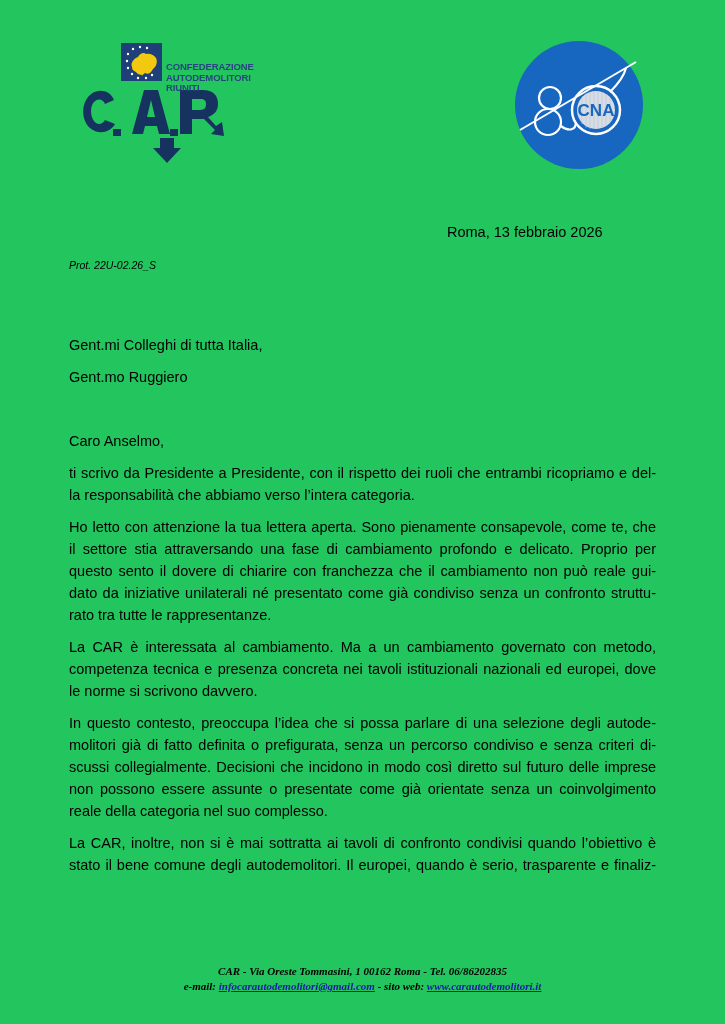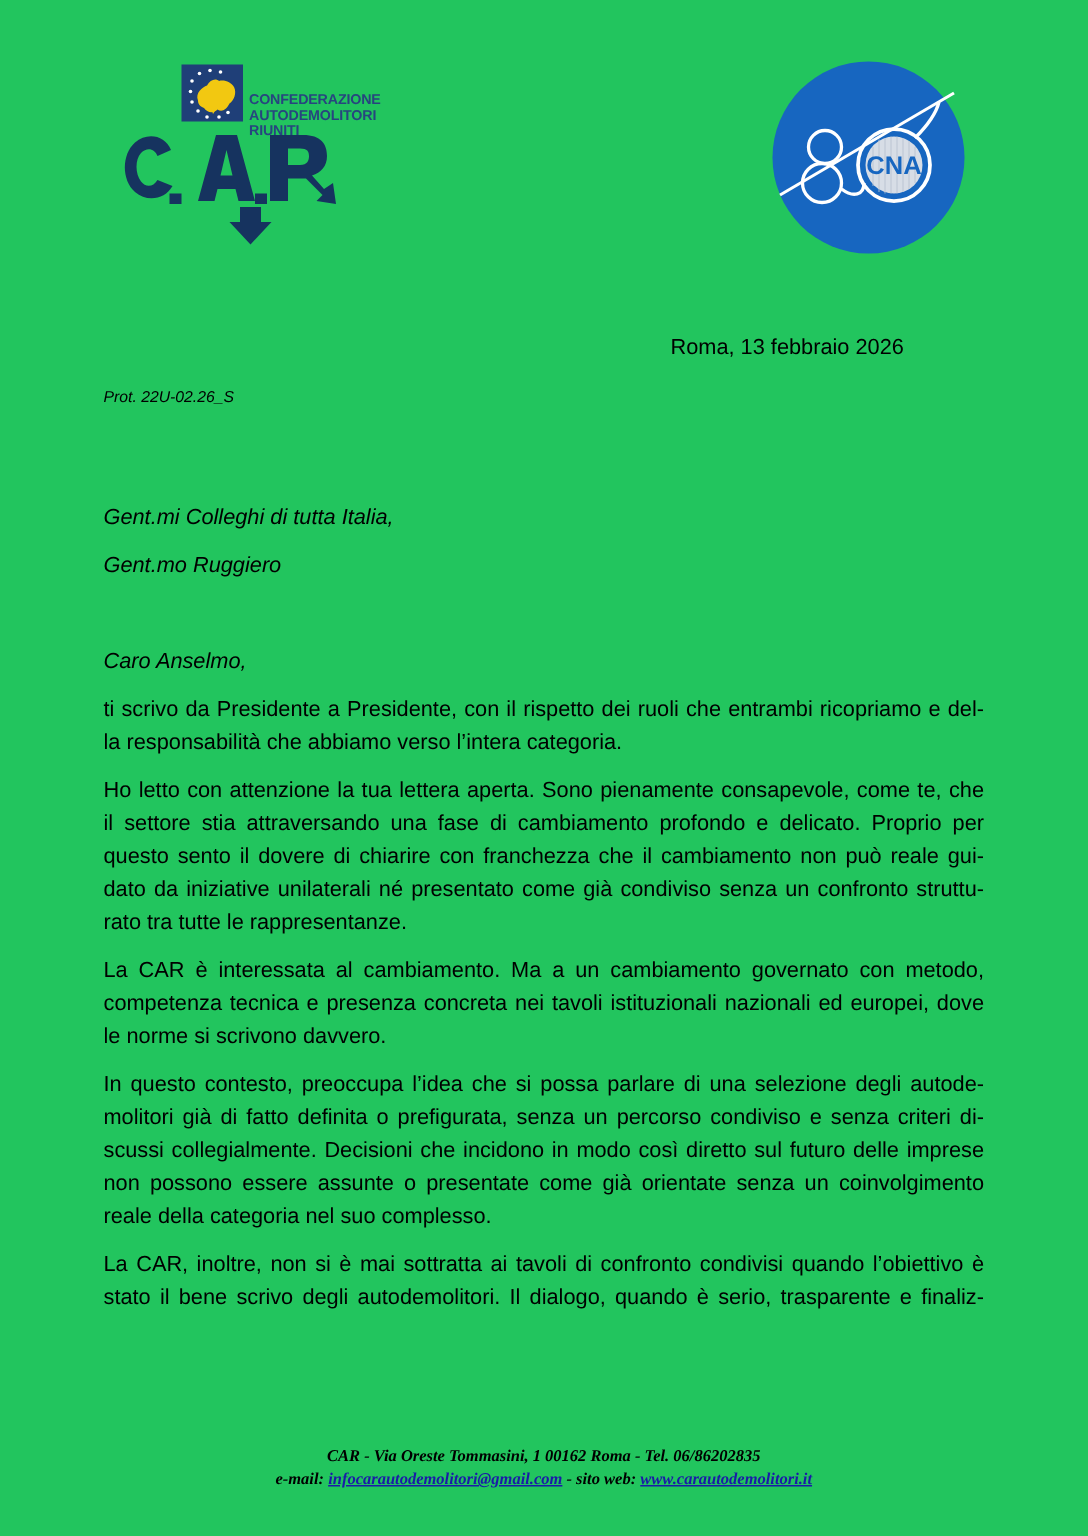--- a/index.html
+++ b/index.html
@@ -67,21 +67,20 @@
     left: 69px;
     top: 259px;
     font-size: 10.5px;
     font-style: italic;
     white-space: nowrap;
   }
   .salutation {
     position: absolute;
     left: 69px;
     font-size: 14.5px;
-    font-style: italic;
     white-space: nowrap;
   }
   .body-text {
     position: absolute;
     left: 69px;
     top: 462px;
     width: 587px;
     font-size: 14.5px;
     line-height: 22px;
   }
@@ -221,21 +220,21 @@
     </p>
     <p>
       <span class="line">In questo contesto, preoccupa l’idea che si possa parlare di una selezione degli autode-</span>
       <span class="line">molitori già di fatto definita o prefigurata, senza un percorso condiviso e senza criteri di-</span>
       <span class="line">scussi collegialmente. Decisioni che incidono in modo così diretto sul futuro delle imprese</span>
       <span class="line">non possono essere assunte o presentate come già orientate senza un coinvolgimento</span>
       <span class="line last">reale della categoria nel suo complesso.</span>
     </p>
     <p>
       <span class="line">La CAR, inoltre, non si è mai sottratta ai tavoli di confronto condivisi quando l’obiettivo è</span>
-      <span class="line">stato il bene scrivo degli autodemolitori. Il dialogo, quando è serio, trasparente e finaliz-</span>
+      <span class="line">stato il bene comune degli autodemolitori. Il europei, quando è serio, trasparente e finaliz-</span>
     </p>
   </div>
 
   <div class="footer">
     <div>CAR - Via Oreste Tommasini, 1 00162 Roma - Tel. 06/86202835</div>
     <div>
       <span>e-mail: </span><a href="#">infocarautodemolitori@gmail.com</a><span> - sito web: </span><a href="#">www.carautodemolitori.it</a>
     </div>
   </div>
 

